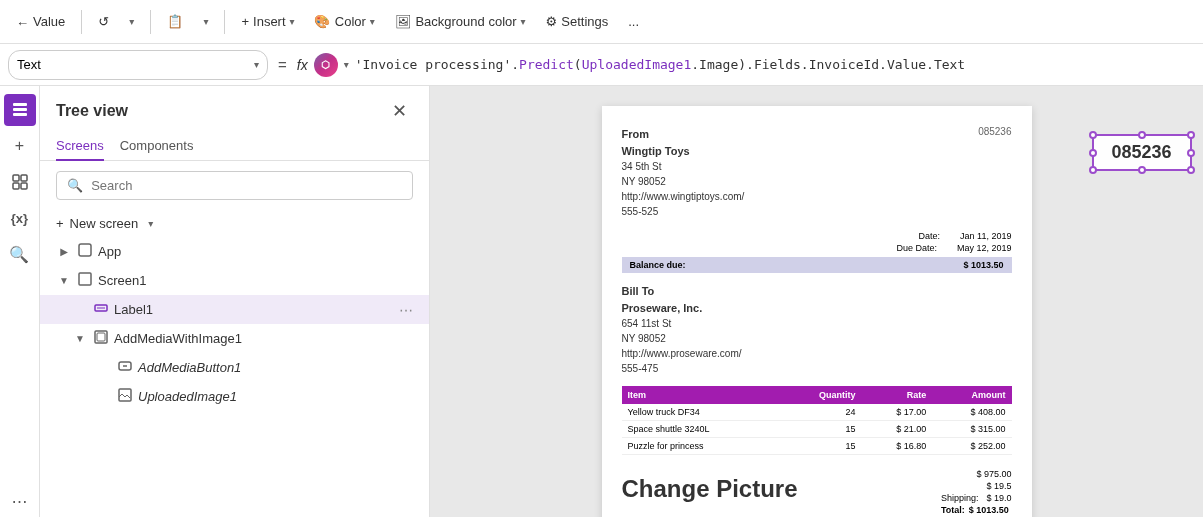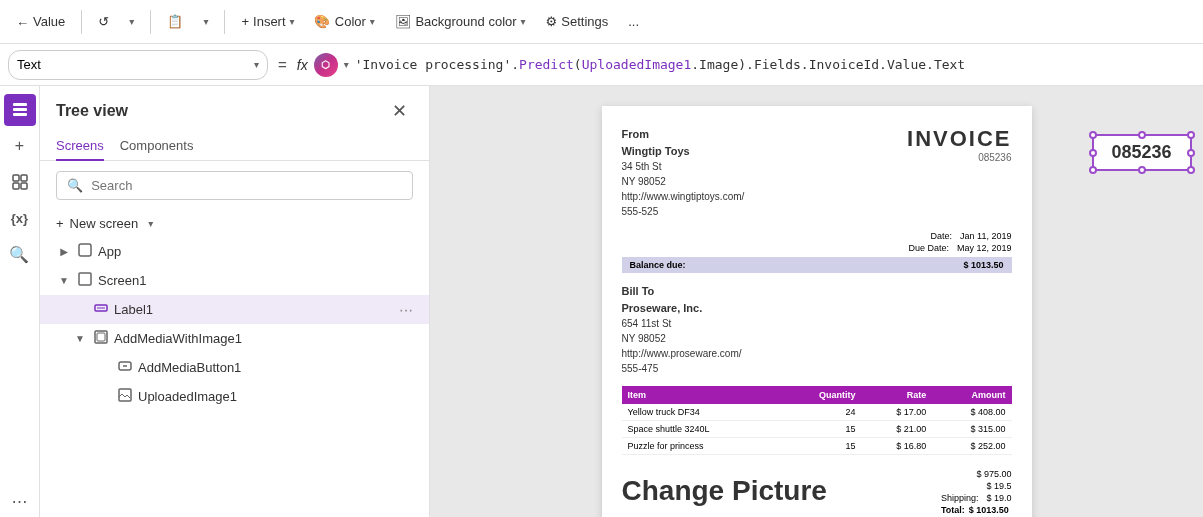--- a/index.html
+++ b/index.html
@@ -215,21 +215,21 @@
     }
     .tree-item.selected { background: #f0eaf8; }
     .tree-item .expand-icon { width: 16px; text-align: center; font-size: 10px; color: #666; }
     .tree-item .item-icon { font-size: 14px; color: #666; }
     .tree-item .item-label { flex: 1; }
     .tree-item .more-icon { color: #888; font-size: 14px; opacity: 0; }
     .tree-item.selected .more-icon { opacity: 1; }
 
     .tree-item-l1 { padding-left: 16px; }
     .tree-item-l2 { padding-left: 32px; }
-    .tree-item-l3 { padding-left: 56px; }
+    .tree-item-l3 { padding-left: 56px; font-style: italic; }
 
     
     .canvas-area {
       flex: 1;
       background: #e8e8e8;
       position: relative;
       overflow: hidden;
       display: flex;
       align-items: flex-start;
       justify-content: center;
@@ -248,21 +248,21 @@
     .invoice-header {
       display: flex;
       justify-content: space-between;
       margin-bottom: 12px;
     }
     .invoice-from { font-size: 10px; line-height: 1.5; color: #333; }
     .invoice-from strong { font-size: 11px; }
     .invoice-title-block { text-align: right; }
     .invoice-title { font-size: 22px; font-weight: 700; color: #333; letter-spacing: 2px; }
     .invoice-number { font-size: 10px; color: #666; }
-    .date-row { display: flex; gap: 8px; margin-bottom: 2px; justify-content: flex-end; }
+    .date-row { display: flex; gap: 20px; margin-bottom: 2px; justify-content: flex-end; }
 
     .balance-due {
       background: #d0d0e8;
       display: flex;
       justify-content: space-between;
       padding: 3px 8px;
       font-size: 9px;
       font-weight: 600;
       margin-bottom: 10px;
     }
@@ -271,21 +271,21 @@
     .bill-to strong { font-size: 11px; }
 
     .invoice-table { width: 100%; border-collapse: collapse; margin-bottom: 10px; }
     .invoice-table thead tr { background: #a21caf; color: white; }
     .invoice-table thead th { padding: 4px 6px; font-size: 9px; text-align: left; }
     .invoice-table thead th:not(:first-child) { text-align: right; }
     .invoice-table tbody tr td { padding: 3px 6px; font-size: 9px; border-bottom: 1px solid #eee; }
     .invoice-table tbody tr td:not(:first-child) { text-align: right; }
 
     .change-picture {
-      font-size: 28px;
+      font-size: 24px;
       font-weight: 700;
       color: #333;
       text-align: right;
       padding: 10px 0;
     }
 
     
     .text-box-overlay {
       position: absolute;
       top: 28px;
@@ -508,21 +508,20 @@
         <div class="invoice-header">
           <div class="invoice-from">
             <strong>From</strong><br>
             <strong>Wingtip Toys</strong><br>
             <span>34 5th St</span><br>
             <span>NY 98052</span><br>
             <span>http://www.wingtiptoys.com/</span><br>
             <span>555-525</span>
           </div>
           <div class="invoice-title-block">
-            <div class="invoice-title">INVOICE</div>
             <div class="invoice-number">085236</div>
           </div>
         </div>
 
         <div style="text-align:right; font-size:9px; margin-bottom:4px;">
           <div class="date-row">
             <span>Date:</span>
             <span>Jan 11, 2019</span>
           </div>
           <div class="date-row">

